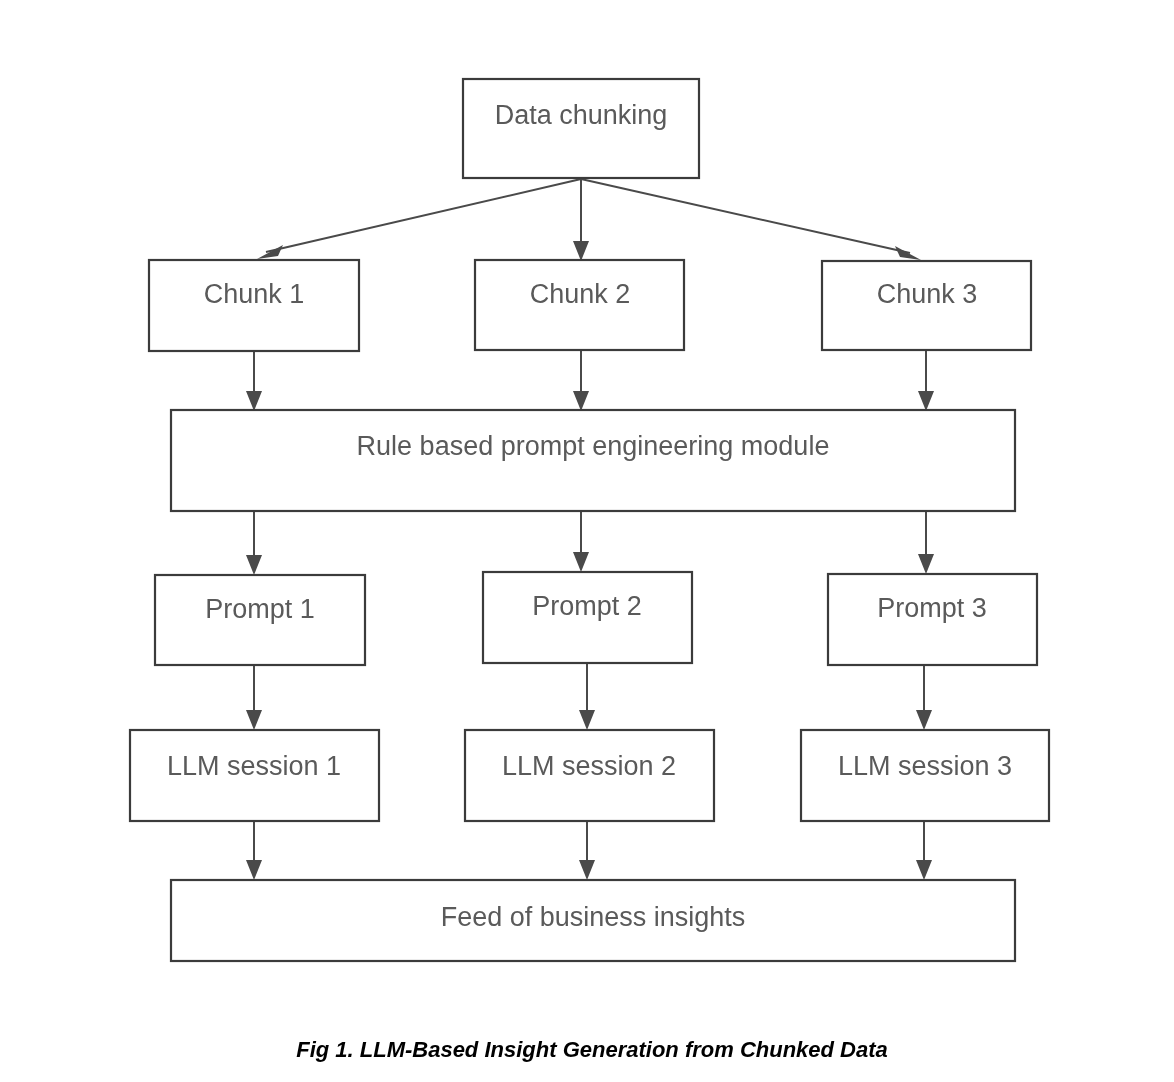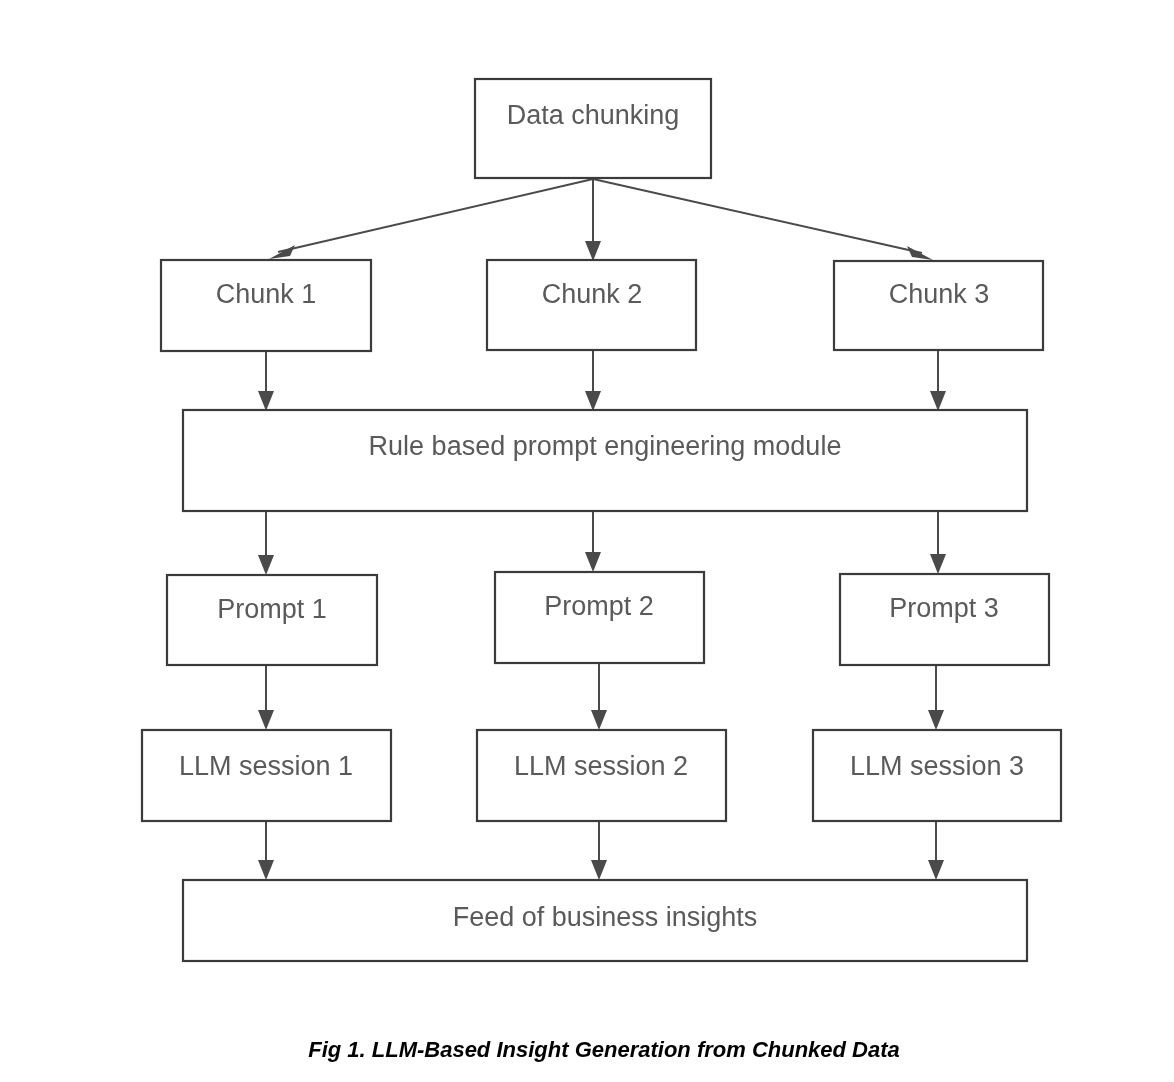--- a/index.html
+++ b/index.html
@@ -9,21 +9,21 @@
   }
   body {
     width: 1174px;
     height: 1082px;
     font-family: "Liberation Sans", sans-serif;
     position: relative;
     overflow: hidden;
   }
   #diagram-root {
     position: absolute;
-    left: 16px;
+    left: 4px;
     top: 0;
     width: 1020px;
     height: 1082px;
   }
   svg.flow {
     display: block;
     width: 1174px;
     height: 1082px;
   }
   .node-rect {

